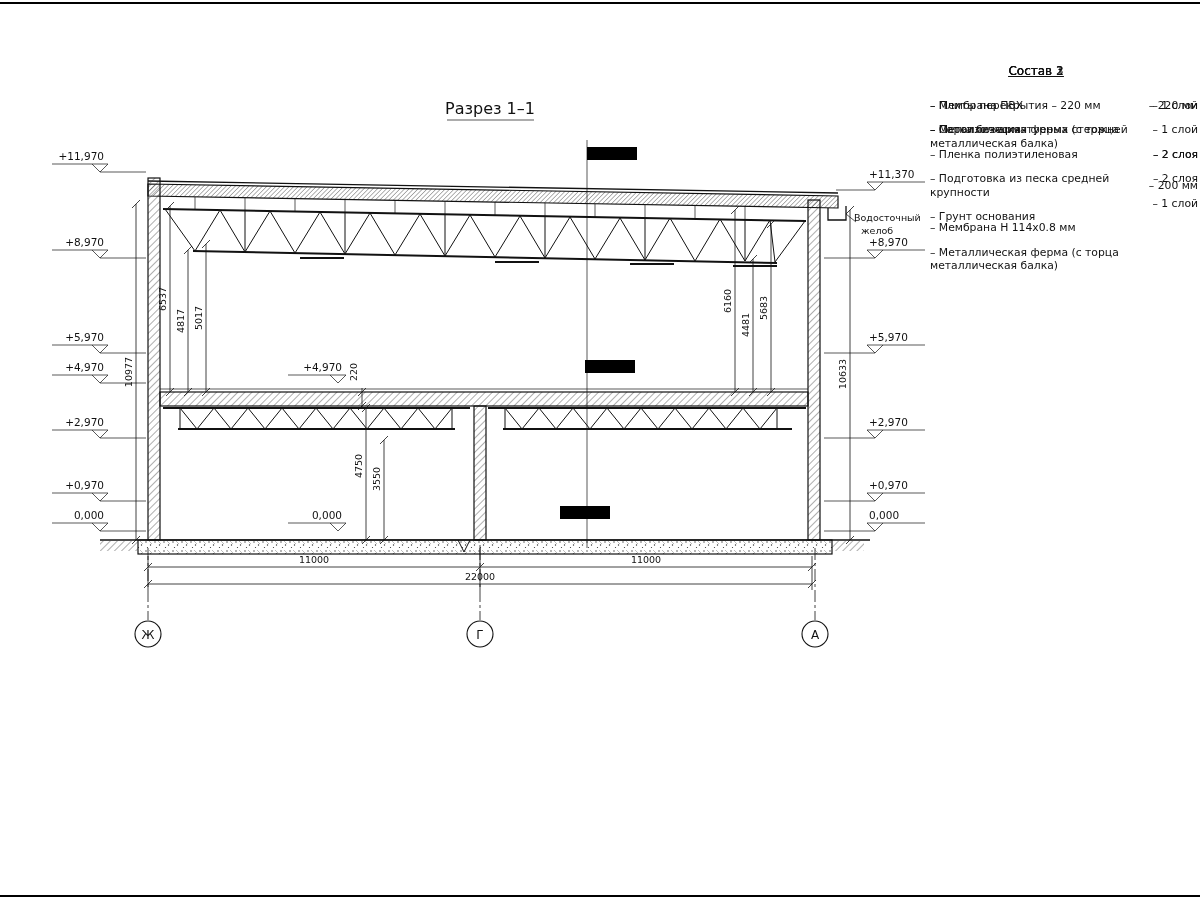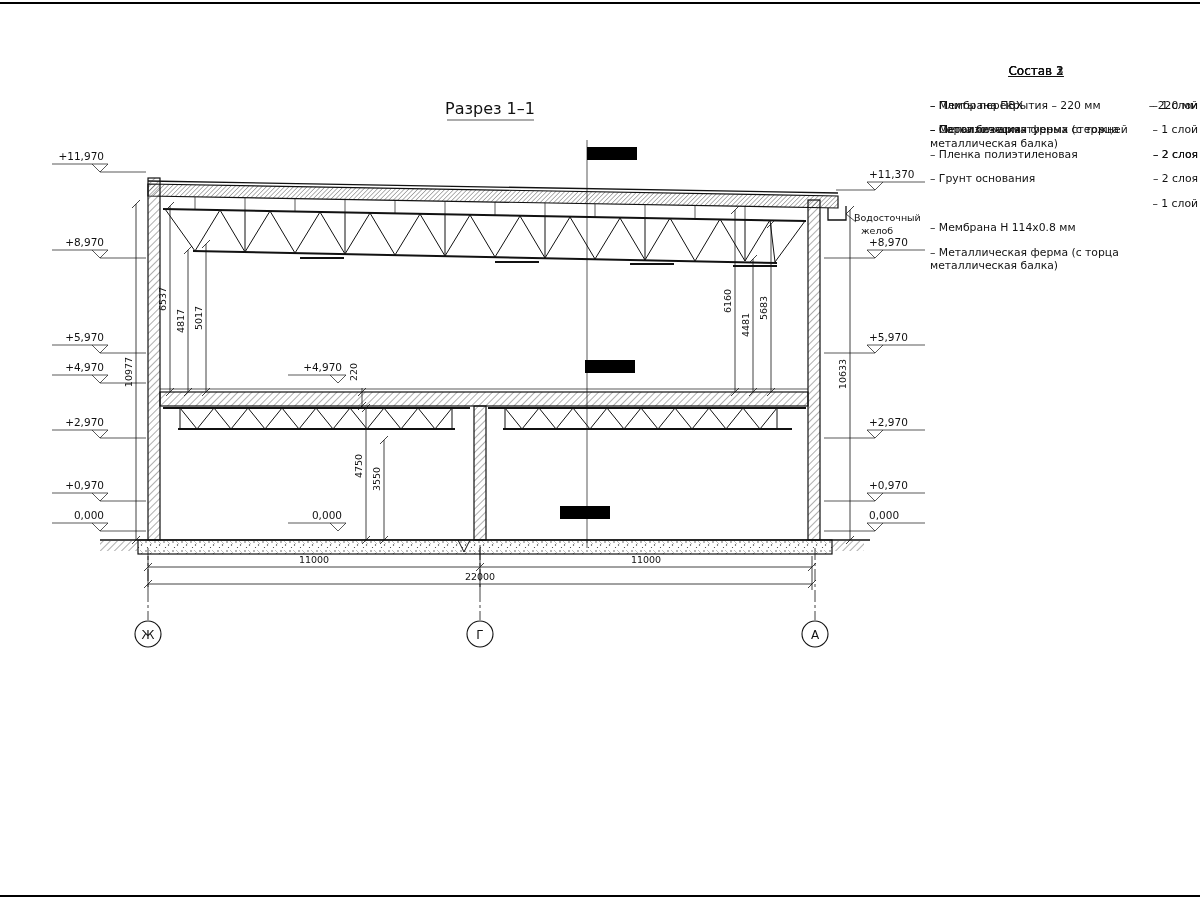--- a/index.html
+++ b/index.html
@@ -337,20 +337,24 @@
     </div>
     <div class="note-item">
       <span class="note-text">Сетка без арматурных стержней</span>
       <span class="note-value"></span>
     </div>
     <div class="note-item">
       <span class="note-text">Пленка полиэтиленовая</span>
       <span class="note-value">– 2 слоя</span>
     </div>
     <div class="note-item">
+      <span class="note-text">Подготовка из песка средней крупности</span>
+      <span class="note-value">– 200 мм</span>
+    </div>
+    <div class="note-item">
       <span class="note-text">Грунт основания</span>
       <span class="note-value"></span>
     </div>
   </div>
 
   <div class="note-group g2">
     <span class="note-heading">Состав 2</span>
     <div class="note-item">
       <span class="note-text">Плиты перекрытия – 220 мм</span>
       <span class="note-value"></span>

